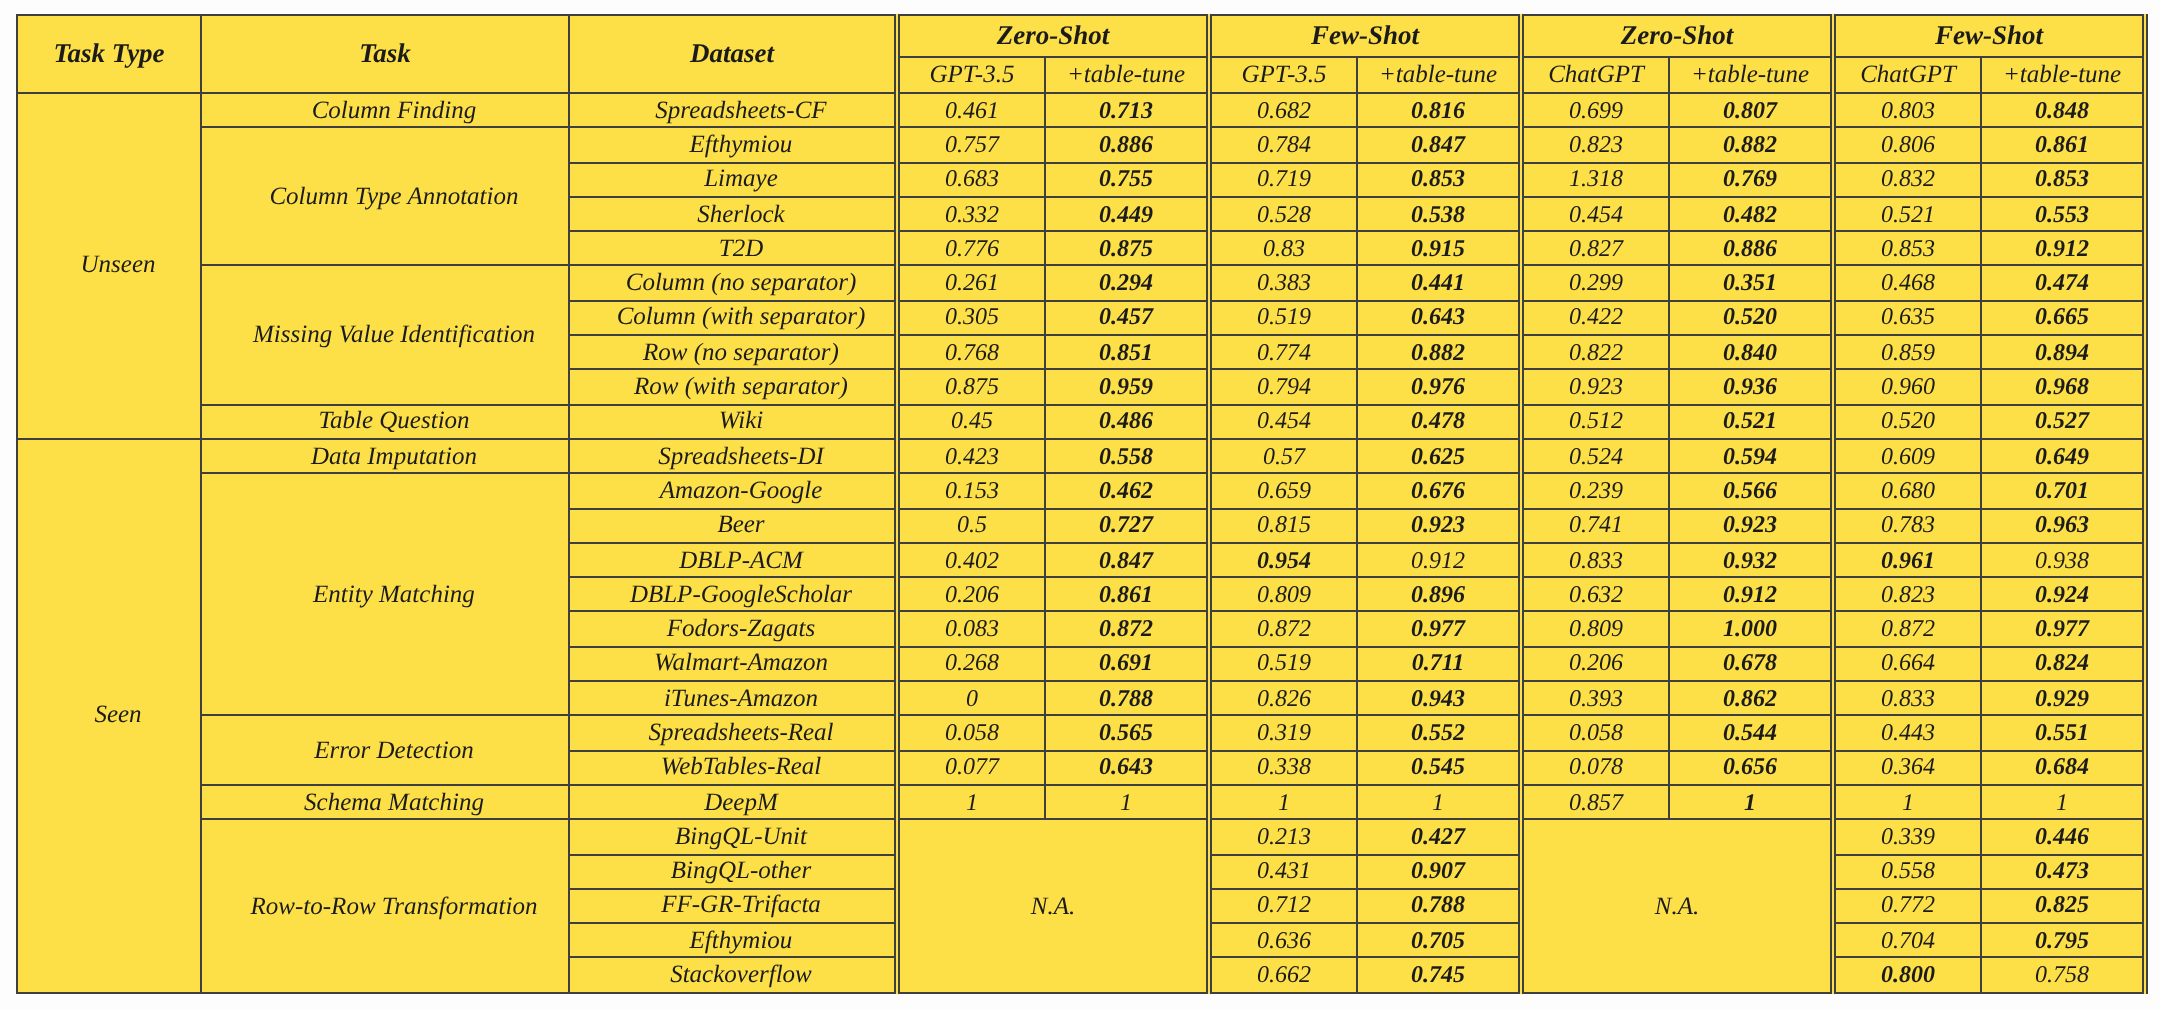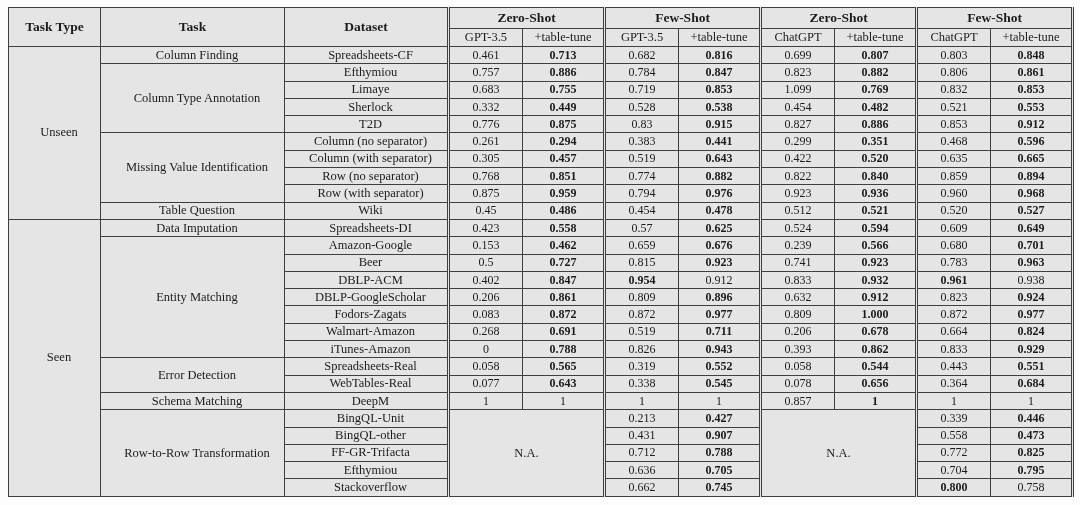--- a/index.html
+++ b/index.html
@@ -8,23 +8,24 @@
     width: 1080px; height: 505px;
     background: #fdfdfd;
     font-family: "Liberation Serif", serif;
     color: #1b1b1b;
   }
   .page { position: relative; width: 1080px; height: 505px; overflow: hidden; }
   table.results {
     position: absolute; left: 8px; top: 7px;
     width: 1064px; height: 490px;
     border-collapse: collapse; table-layout: fixed;
-    background: #e5e5e5;
+    background: #fde047;
     border: 1px solid #3f3f3f;
     border-right: 3px double #3f3f3f;
+    font-style: italic;
   }
   th, td {
     border: 1px solid #3f3f3f;
     text-align: center; vertical-align: middle;
     padding: 0 2px; overflow: hidden; white-space: nowrap;
   }
   th.grp, td.grp { border-left: 3px double #3f3f3f; }
   thead tr.group-row th { font-size: 13.5px; font-weight: bold; height: 21px; }
   thead tr.model-row th { font-size: 12.5px; font-weight: normal; height: 18px; }
   thead th.head3 { font-size: 13.5px; font-weight: bold; }
@@ -97,21 +98,21 @@
           <td class="val b">0.882</td>
           <td class="val grp">0.806</td>
           <td class="val b">0.861</td>
         </tr>
         <tr>
           <td class="dataset">Limaye</td>
           <td class="val grp">0.683</td>
           <td class="val b">0.755</td>
           <td class="val grp">0.719</td>
           <td class="val b">0.853</td>
-          <td class="val grp">1.099</td>
+          <td class="val grp">1.318</td>
           <td class="val b">0.769</td>
           <td class="val grp">0.832</td>
           <td class="val b">0.853</td>
         </tr>
         <tr>
           <td class="dataset">Sherlock</td>
           <td class="val grp">0.332</td>
           <td class="val b">0.449</td>
           <td class="val grp">0.528</td>
           <td class="val b">0.538</td>
@@ -134,21 +135,21 @@
         <tr>
           <td class="task" rowspan="4">Missing Value Identification</td>
           <td class="dataset">Column (no separator)</td>
           <td class="val grp">0.261</td>
           <td class="val b">0.294</td>
           <td class="val grp">0.383</td>
           <td class="val b">0.441</td>
           <td class="val grp">0.299</td>
           <td class="val b">0.351</td>
           <td class="val grp">0.468</td>
-          <td class="val b">0.596</td>
+          <td class="val b">0.474</td>
         </tr>
         <tr>
           <td class="dataset">Column (with separator)</td>
           <td class="val grp">0.305</td>
           <td class="val b">0.457</td>
           <td class="val grp">0.519</td>
           <td class="val b">0.643</td>
           <td class="val grp">0.422</td>
           <td class="val b">0.520</td>
           <td class="val grp">0.635</td>

